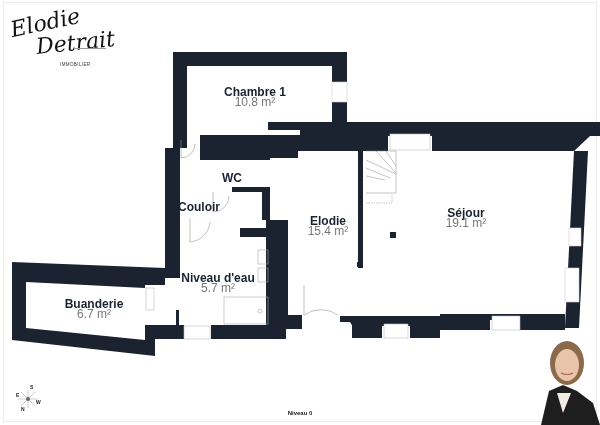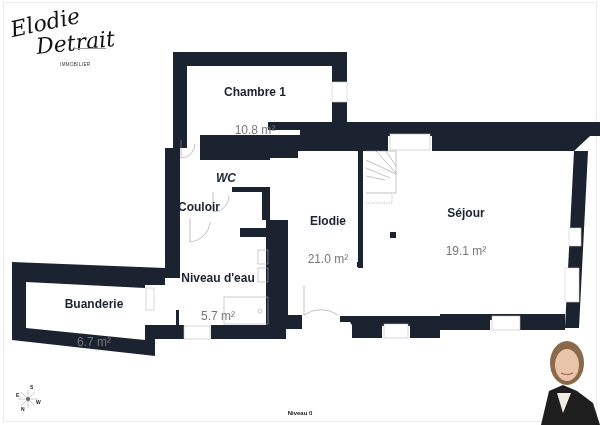--- a/index.html
+++ b/index.html
@@ -1,21 +1,21 @@
 <!DOCTYPE html>
 <html><head>
 <meta charset="utf-8">
 <style>
   html,body{margin:0;padding:0;background:#fff;}
   body{width:600px;height:425px;position:relative;overflow:hidden;font-family:"Liberation Sans",sans-serif;}
   .frame{position:absolute;left:3px;top:2px;width:594px;height:420px;border:1px solid #ececec;box-sizing:border-box;}
   svg.plan{position:absolute;left:0;top:0;}
   .lbl{position:absolute;text-align:center;font-size:12px;line-height:10px;color:#1b2230;transform:translateX(-50%);white-space:nowrap;}
   .lbl .n{font-weight:bold;display:block;}
-  .lbl .a{color:#777;display:block;margin-top:28px;}
+  .lbl .a{color:#777;display:block;}
   .logo{position:absolute;left:4px;top:6px;width:100px;height:64px;}
   .logo .script{position:absolute;font-family:"DejaVu Serif",serif;font-style:italic;color:#111;}
   .logo .s1{left:6px;top:4px;font-size:22px;transform:rotate(-12deg);}
   .logo .s2{left:32px;top:24px;font-size:22px;transform:rotate(-6deg);}
   .logo .sub{position:absolute;left:56px;top:56px;font-size:4.5px;letter-spacing:0.4px;color:#333;}
   .logo .line{position:absolute;left:70px;top:42px;width:32px;height:1px;background:#999;}
   .compass{position:absolute;left:12px;top:386px;width:32px;height:26px;font-size:5px;font-weight:bold;color:#222;}
   .compass span{position:absolute;}
   .niveau{position:absolute;left:300px;top:410px;transform:translateX(-50%);font-size:6px;font-weight:bold;color:#222;}
   .photo{position:absolute;left:527px;top:333px;width:73px;height:92px;}
@@ -92,29 +92,29 @@
     <rect x="258" y="268" width="10" height="14"></rect>
     <rect x="224" y="297" width="44" height="27"></rect>
     <circle cx="260" cy="311" r="2"></circle>
   </g>
 </svg>
 
 <div class="lbl" style="left:255px;top:87px;">
   <span class="n">Chambre 1</span>
     <span class="a">10.8 m²</span>
   </div>
-<div class="lbl" style="left:226px;top:173px;font-style:italic;">
+<div class="lbl" style="left:232px;top:173px;">
   <span class="n">WC</span>
   </div>
 <div class="lbl" style="left:199px;top:202px;">
   <span class="n">Couloir</span>
   </div>
 <div class="lbl" style="left:328px;top:216px;">
   <span class="n">Elodie</span>
-    <span class="a">21.0 m²</span>
+    <span class="a">15.4 m²</span>
   </div>
 <div class="lbl" style="left:466px;top:208px;">
   <span class="n">Séjour</span>
     <span class="a">19.1 m²</span>
   </div>
 <div class="lbl" style="left:218px;top:273px;">
   <span class="n">Niveau d'eau</span>
     <span class="a">5.7 m²</span>
   </div>
 <div class="lbl" style="left:94px;top:299px;text-align:center;">

